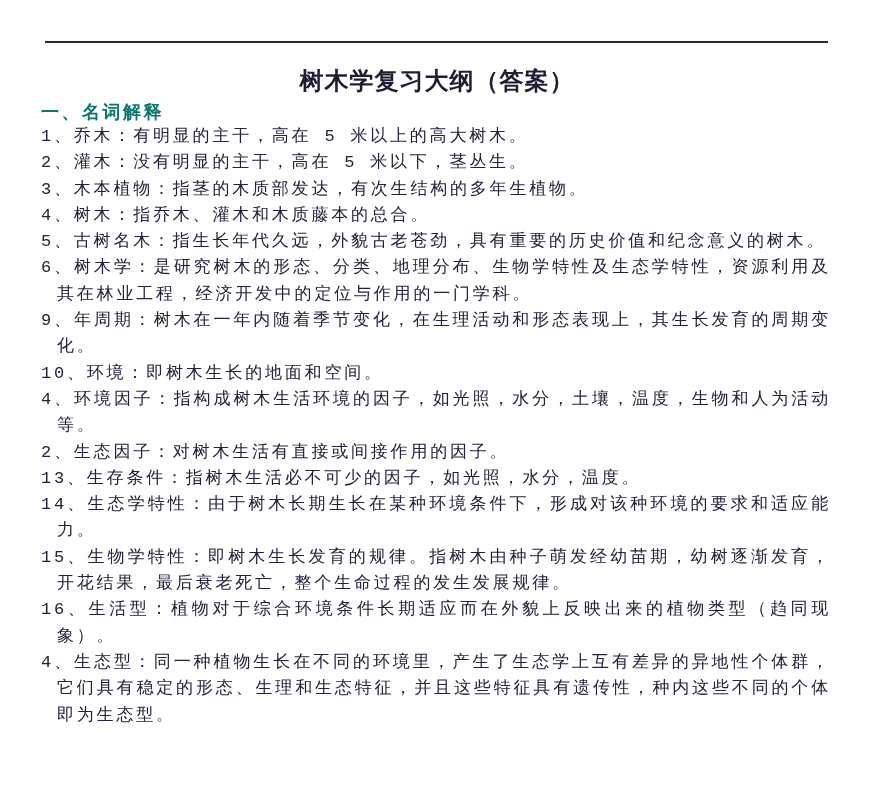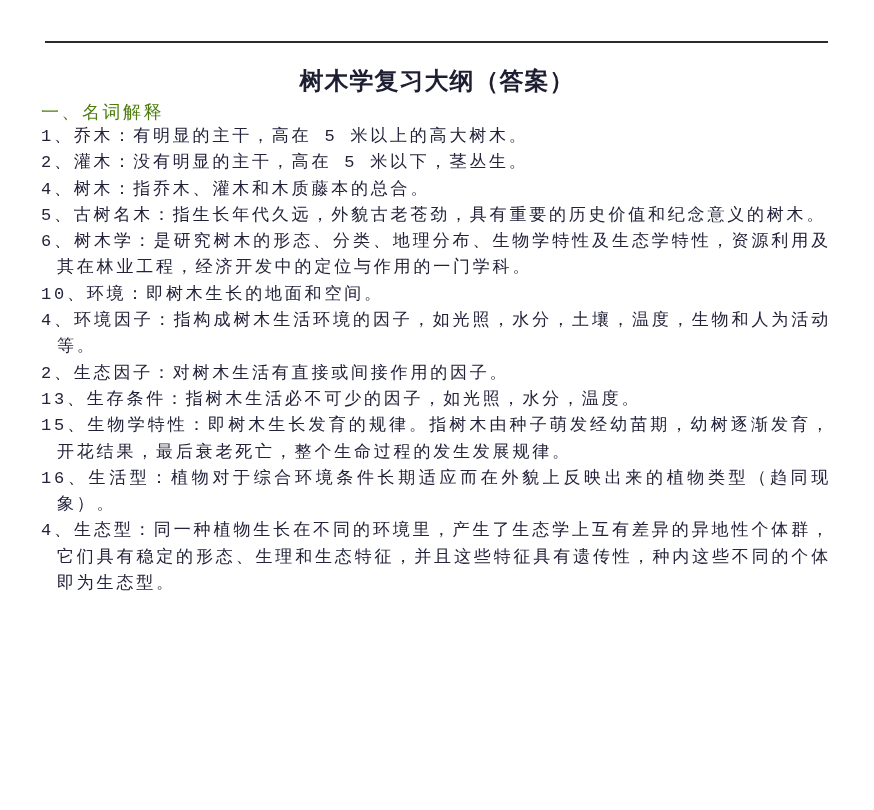--- a/index.html
+++ b/index.html
@@ -36,24 +36,24 @@
     letter-spacing: 1px;
     line-height: 34px;
     color: #1e1e32;
   }
   .section-heading {
     position: absolute;
     left: 41px;
     top: 100px;
     margin: 0;
     font-size: 18px;
-    font-weight: normal;
+    font-weight: bold;
     letter-spacing: 2.5px;
     line-height: 24px;
-    color: #4d7c0f;
+    color: #0f766e;
   }
   .definition-list {
     position: absolute;
     left: 41px;
     top: 124px;
     width: 790px;
     margin: 0;
     padding: 0;
     list-style: none;
     font-size: 17px;
@@ -80,38 +80,41 @@
 
   <h1 class="doc-title">树木学复习大纲（答案）</h1>
 
   <h2 class="section-heading">一、名词解释</h2>
 
   <ol class="definition-list">
     <li><span class="item-number">1、</span><span class="item-text">乔木：有明显的主干，高在 5 米以上的高大树木。</span></li>
 
     <li><span class="item-number">2、</span><span class="item-text">灌木：没有明显的主干，高在 5 米以下，茎丛生。</span></li>
 
+    <li><span class="item-number">3、</span><span class="item-text">木本植物：指茎的木质部发达，有次生结构的多年生植物。</span></li>
 
     <li><span class="item-number">4、</span><span class="item-text">树木：指乔木、灌木和木质藤本的总合。</span></li>
 
     <li><span class="item-number">5、</span><span class="item-text">古树名木：指生长年代久远，外貌古老苍劲，具有重要的历史价值和纪念意义的树木。</span></li>
 
     <li><span class="item-number">6、</span><span class="item-text">树木学：是研究树木的形态、分类、地理分布、生物学特性及生态学特性，资源利用及其在林业工程，经济开发中的定位与作用的一门学科。</span></li>
 
 
 
+    <li><span class="item-number">9、</span><span class="item-text">年周期：树木在一年内随着季节变化，在生理活动和形态表现上，其生长发育的周期变化。</span></li>
 
     <li><span class="item-number">10、</span><span class="item-text">环境：即树木生长的地面和空间。</span></li>
 
     <li><span class="item-number">4、</span><span class="item-text">环境因子：指构成树木生活环境的因子，如光照，水分，土壤，温度，生物和人为活动等。</span></li>
 
     <li><span class="item-number">2、</span><span class="item-text">生态因子：对树木生活有直接或间接作用的因子。</span></li>
 
     <li><span class="item-number">13、</span><span class="item-text">生存条件：指树木生活必不可少的因子，如光照，水分，温度。</span></li>
 
+    <li><span class="item-number">14、</span><span class="item-text">生态学特性：由于树木长期生长在某种环境条件下，形成对该种环境的要求和适应能力。</span></li>
 
     <li><span class="item-number">15、</span><span class="item-text">生物学特性：即树木生长发育的规律。指树木由种子萌发经幼苗期，幼树逐渐发育，开花结果，最后衰老死亡，整个生命过程的发生发展规律。</span></li>
 
     <li><span class="item-number">16、</span><span class="item-text">生活型：植物对于综合环境条件长期适应而在外貌上反映出来的植物类型（趋同现象）。</span></li>
 
     <li><span class="item-number">4、</span><span class="item-text">生态型：同一种植物生长在不同的环境里，产生了生态学上互有差异的异地性个体群，它们具有稳定的形态、生理和生态特征，并且这些特征具有遗传性，种内这些不同的个体即为生态型。</span></li>
 
   </ol>
 
 </div>

